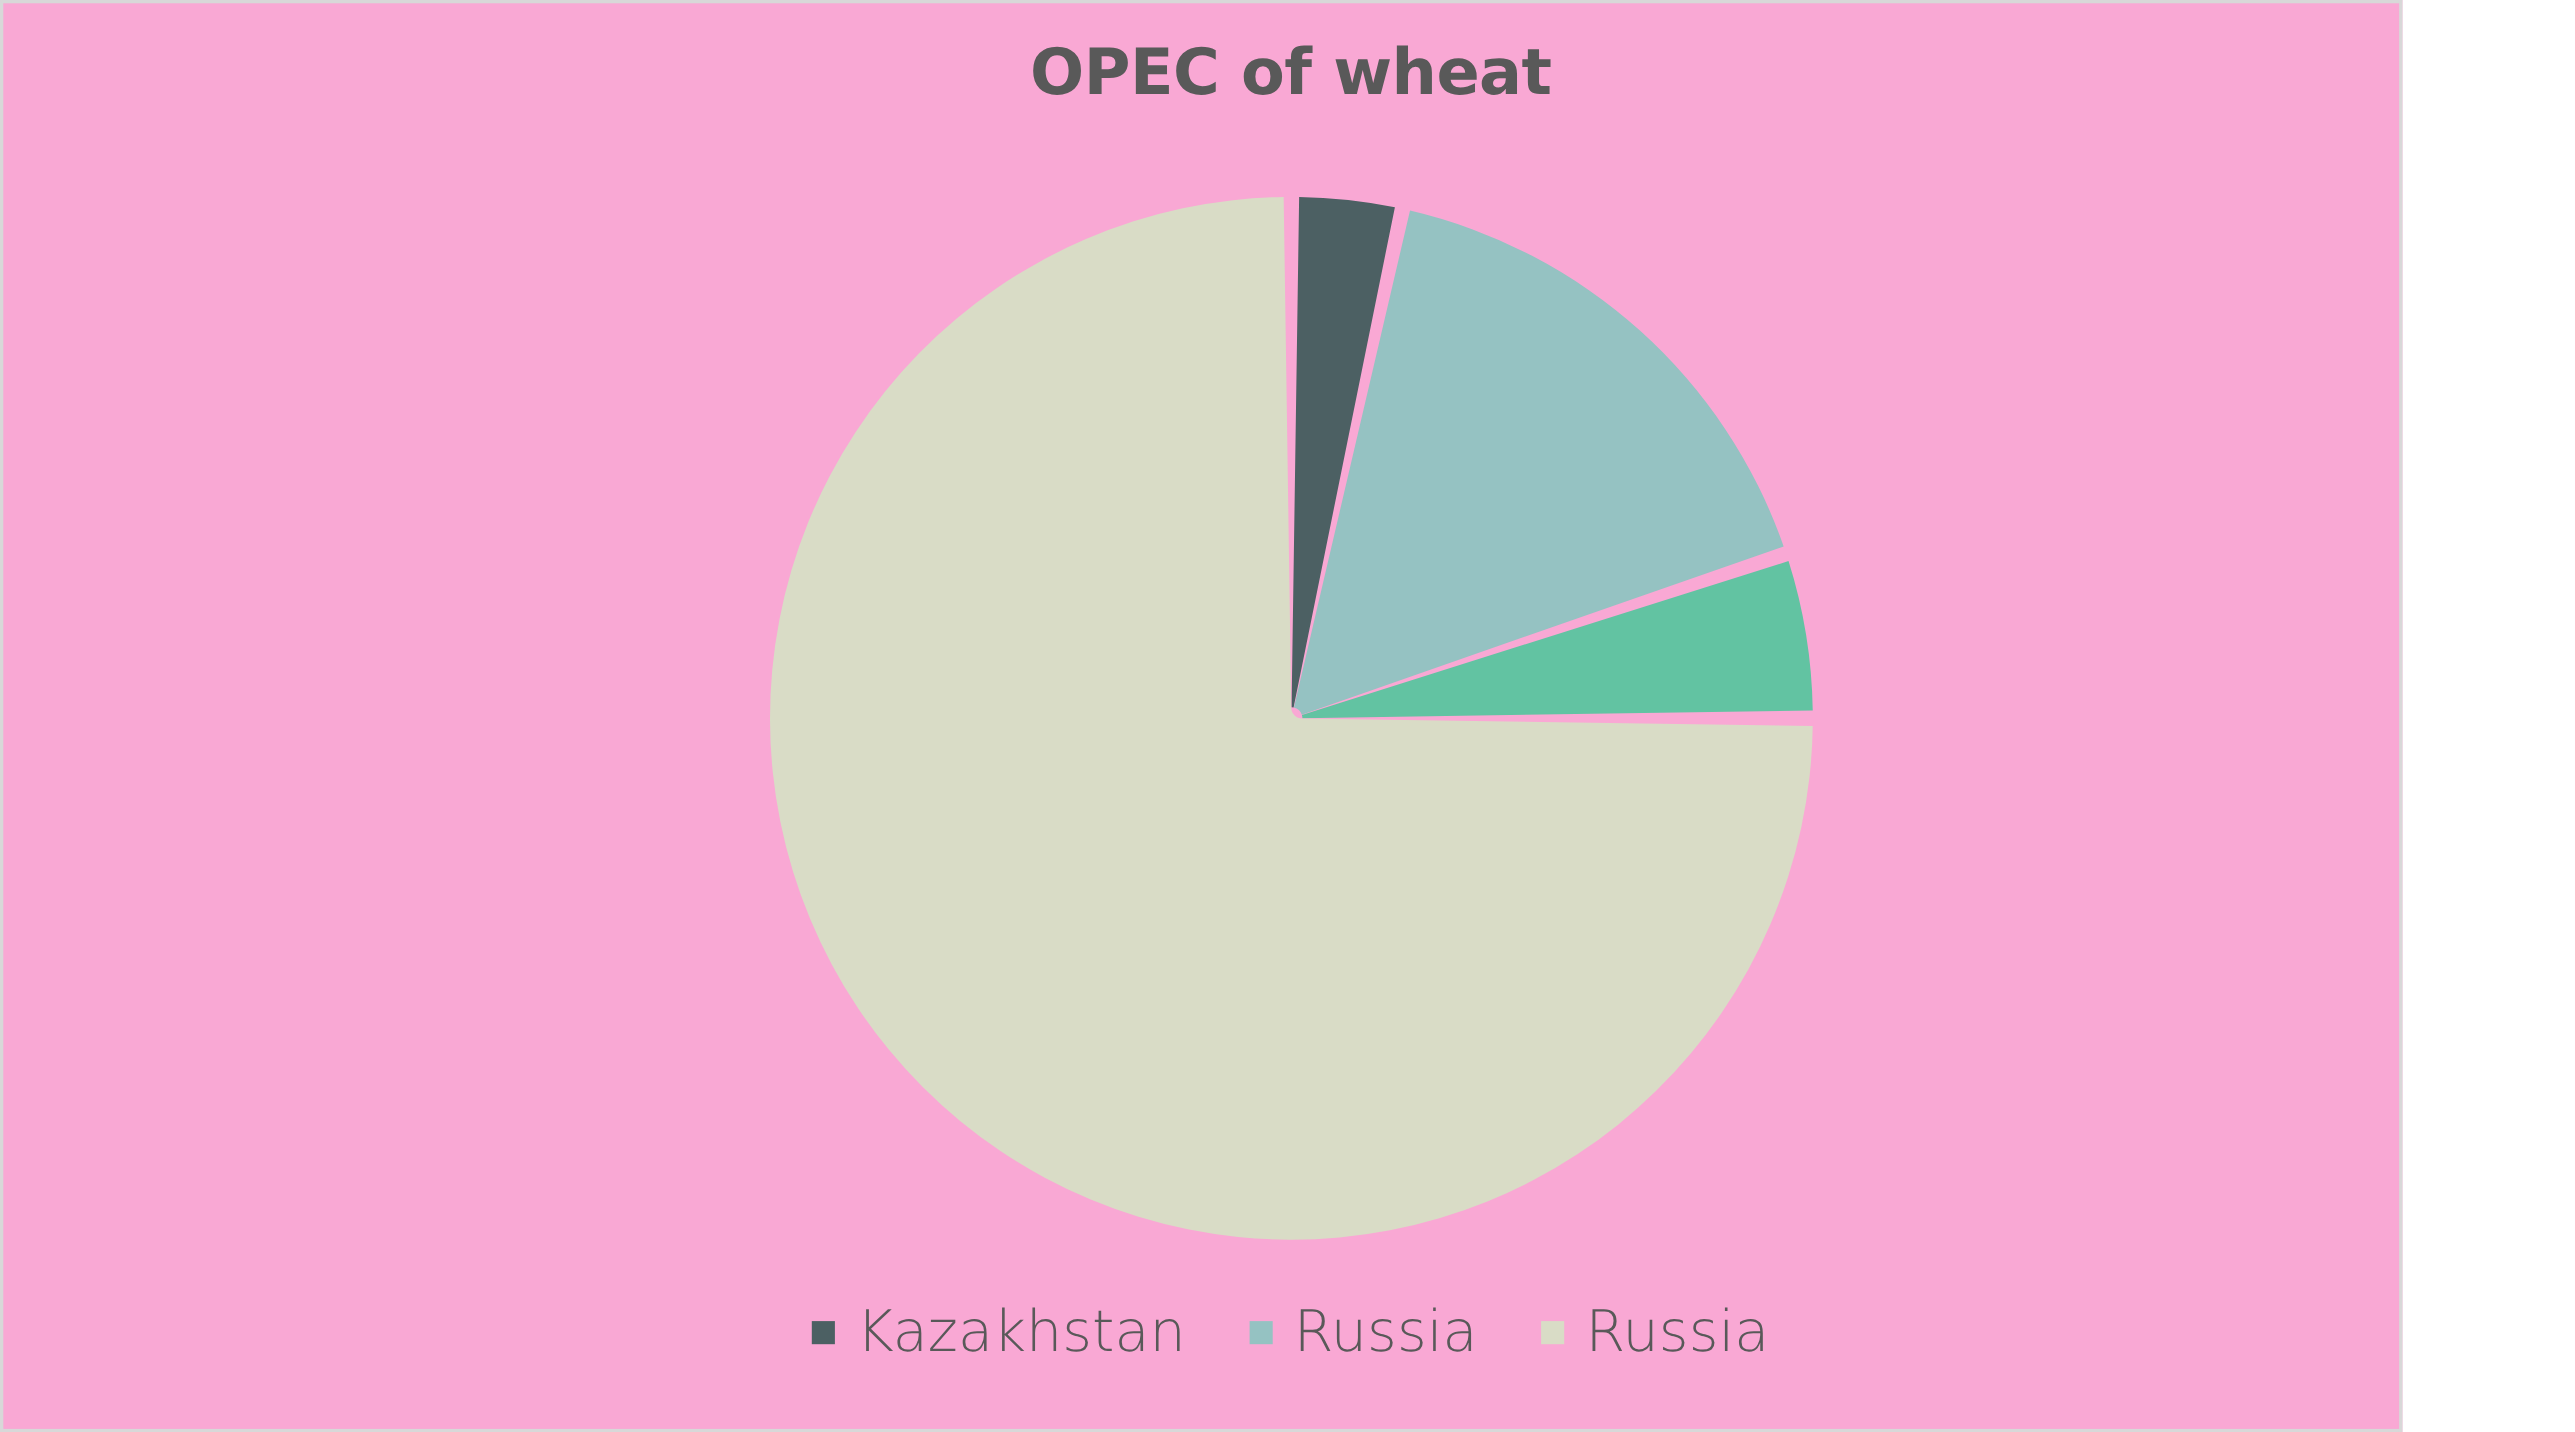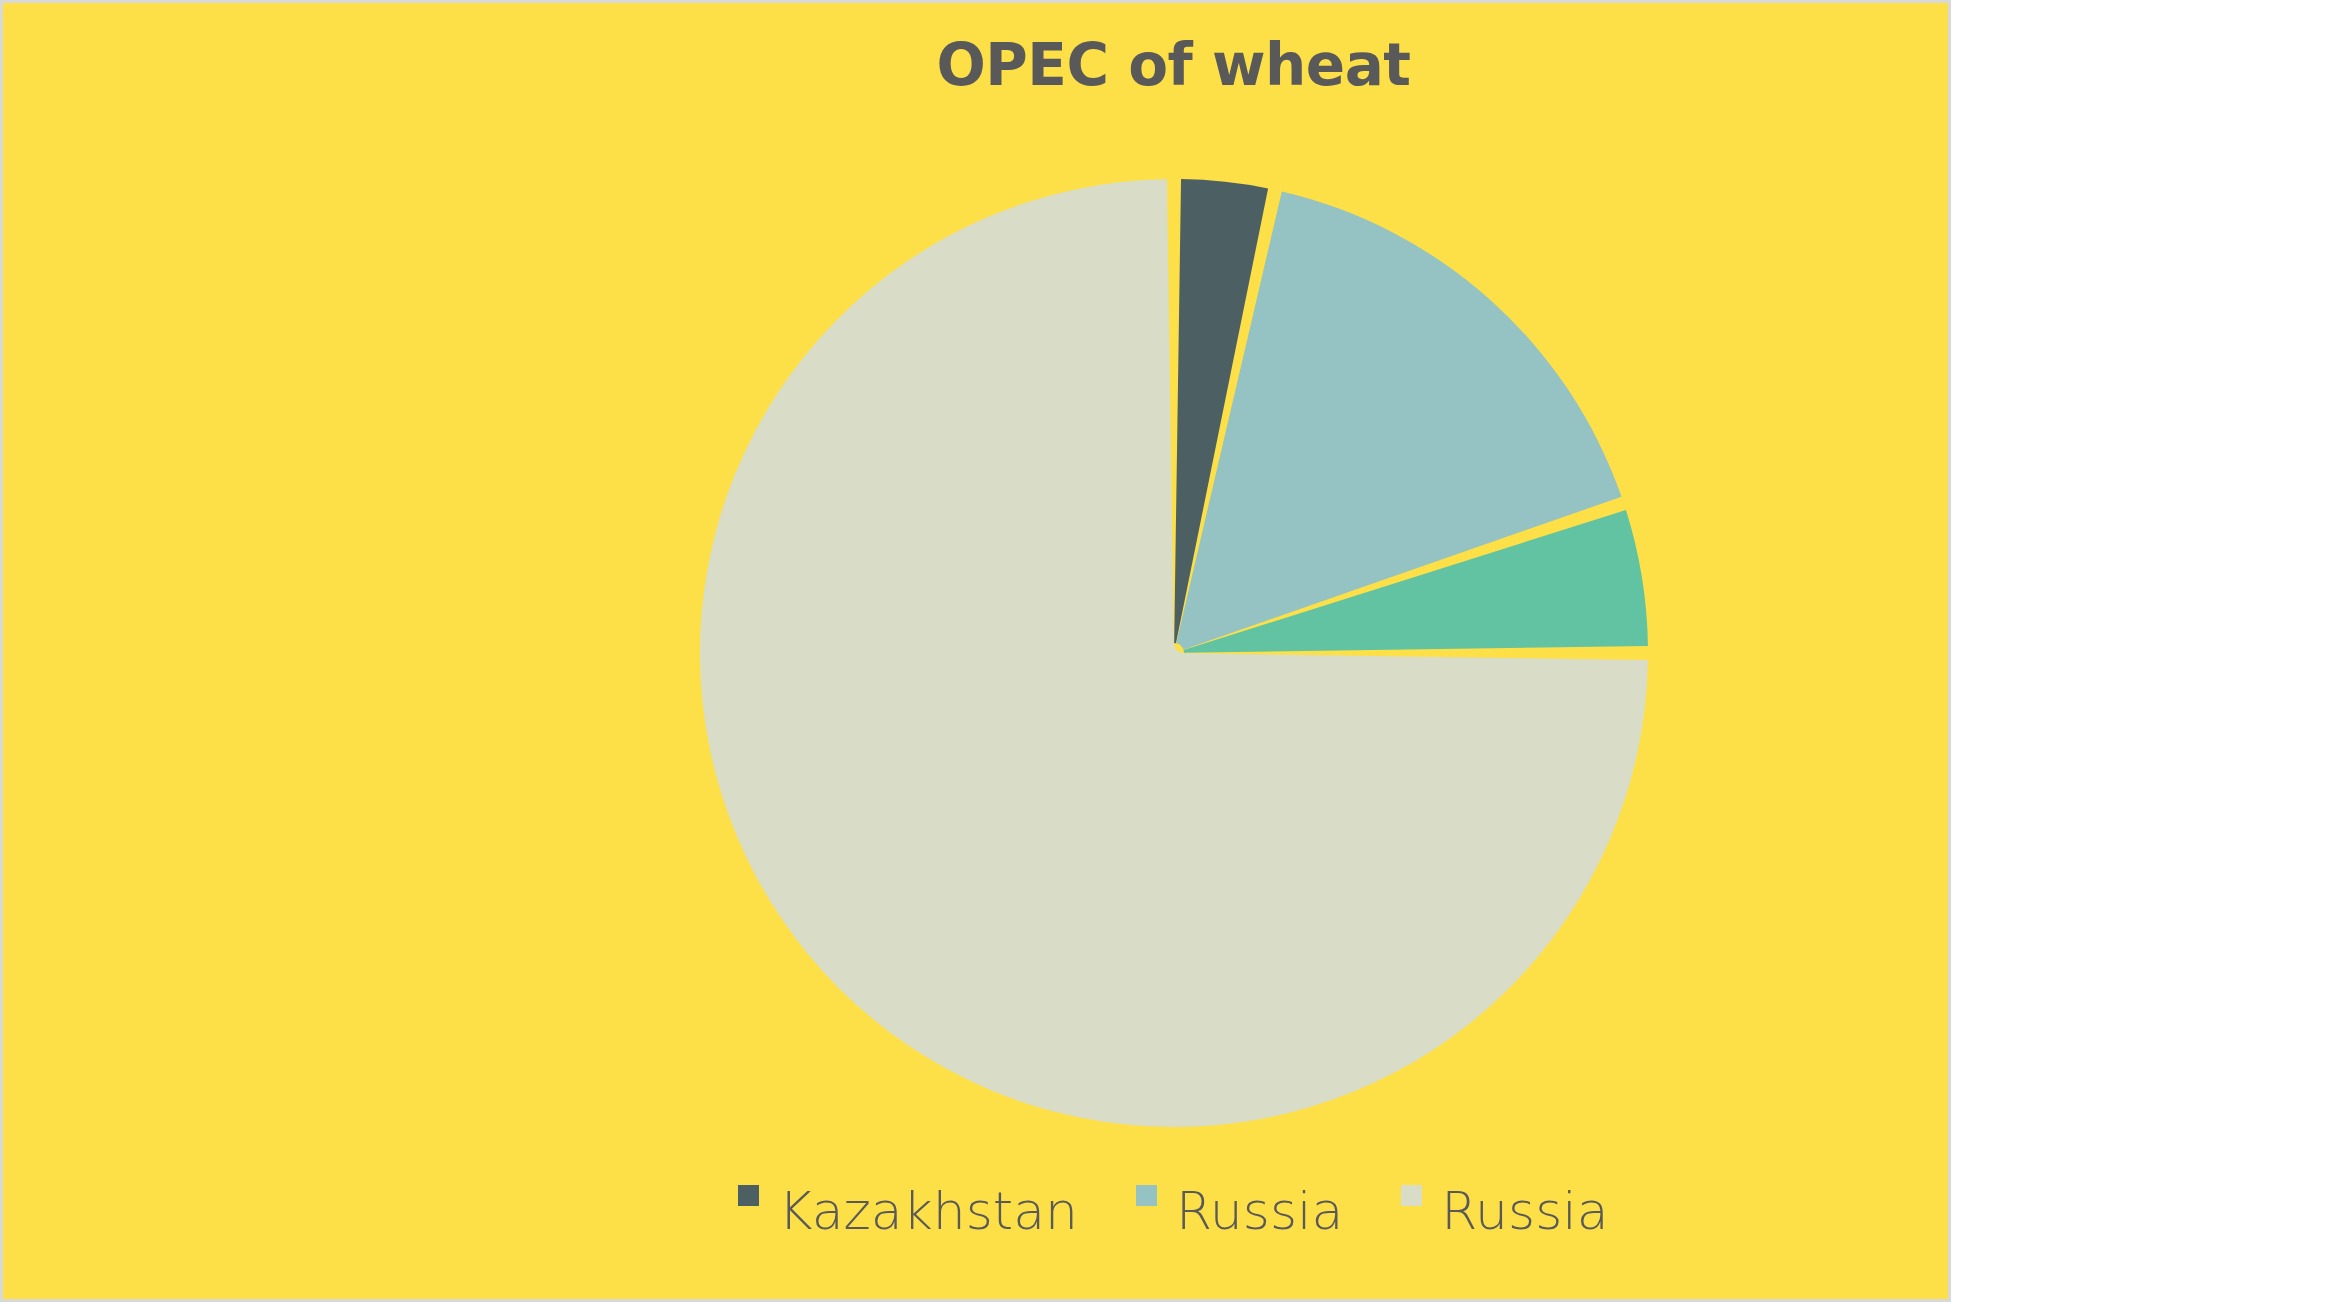--- a/index.html
+++ b/index.html
@@ -2,23 +2,23 @@
 <html><head>
 <meta charset="utf-8">
 <style>
   html, body {
     margin: 0;
     padding: 0;
     background: #ffffff;
   }
   #chart-frame {
     position: relative;
-    width: 1951px;
+    width: 2184px;
     height: 1302px;
-    background: #fde047;
+    background: #f9a8d4;
     border: 3px solid #d8d8d8;
     box-sizing: border-box;
     overflow: hidden;
     font-family: "Liberation Sans", sans-serif;
   }
   #chart-title {
     position: absolute;
     top: 28px;
     left: 0;
     width: 2341px;
@@ -47,20 +47,21 @@
     left: 0;
     top: 1182px;
     width: 2341px;
     display: flex;
     justify-content: center;
     align-items: center;
     gap: 58px;
   }
   .legend-item {
     display: flex;
+    align-items: center;
     gap: 19px;
     white-space: nowrap;
   }
   .legend-swatch {
     width: 21px;
     height: 21px;
     flex: 0 0 auto;
     display: block;
   }
   .legend-label {

